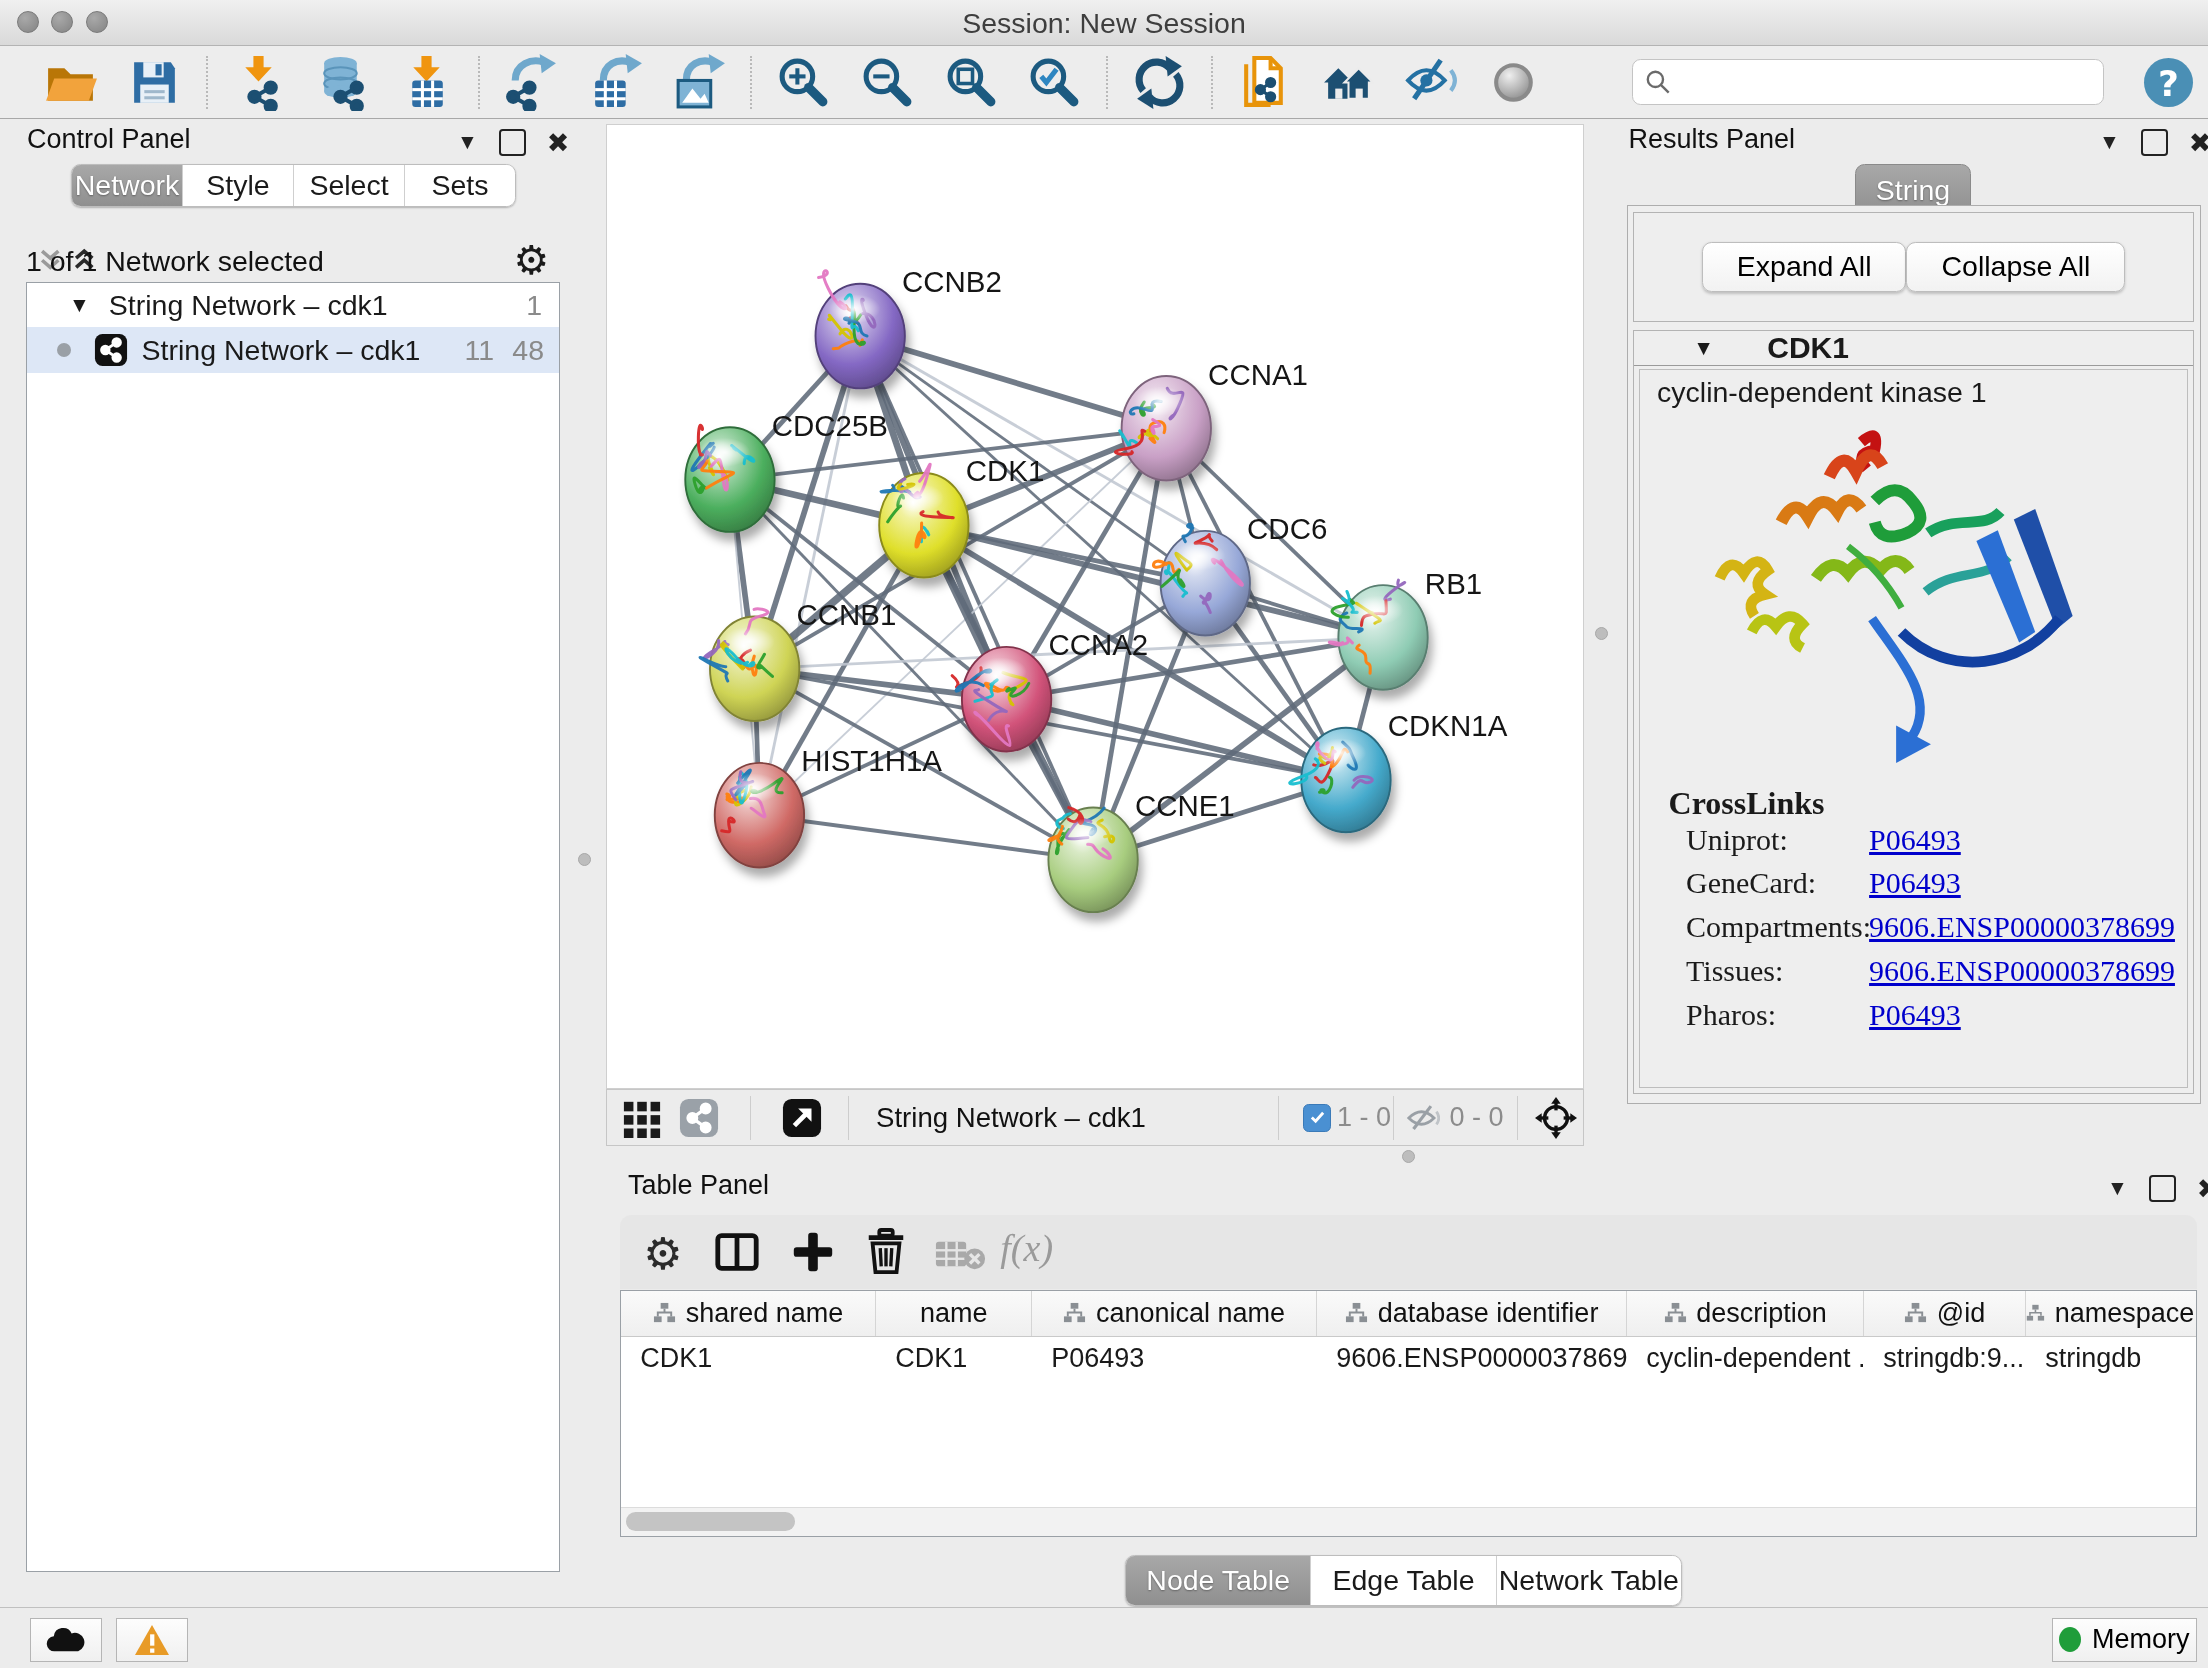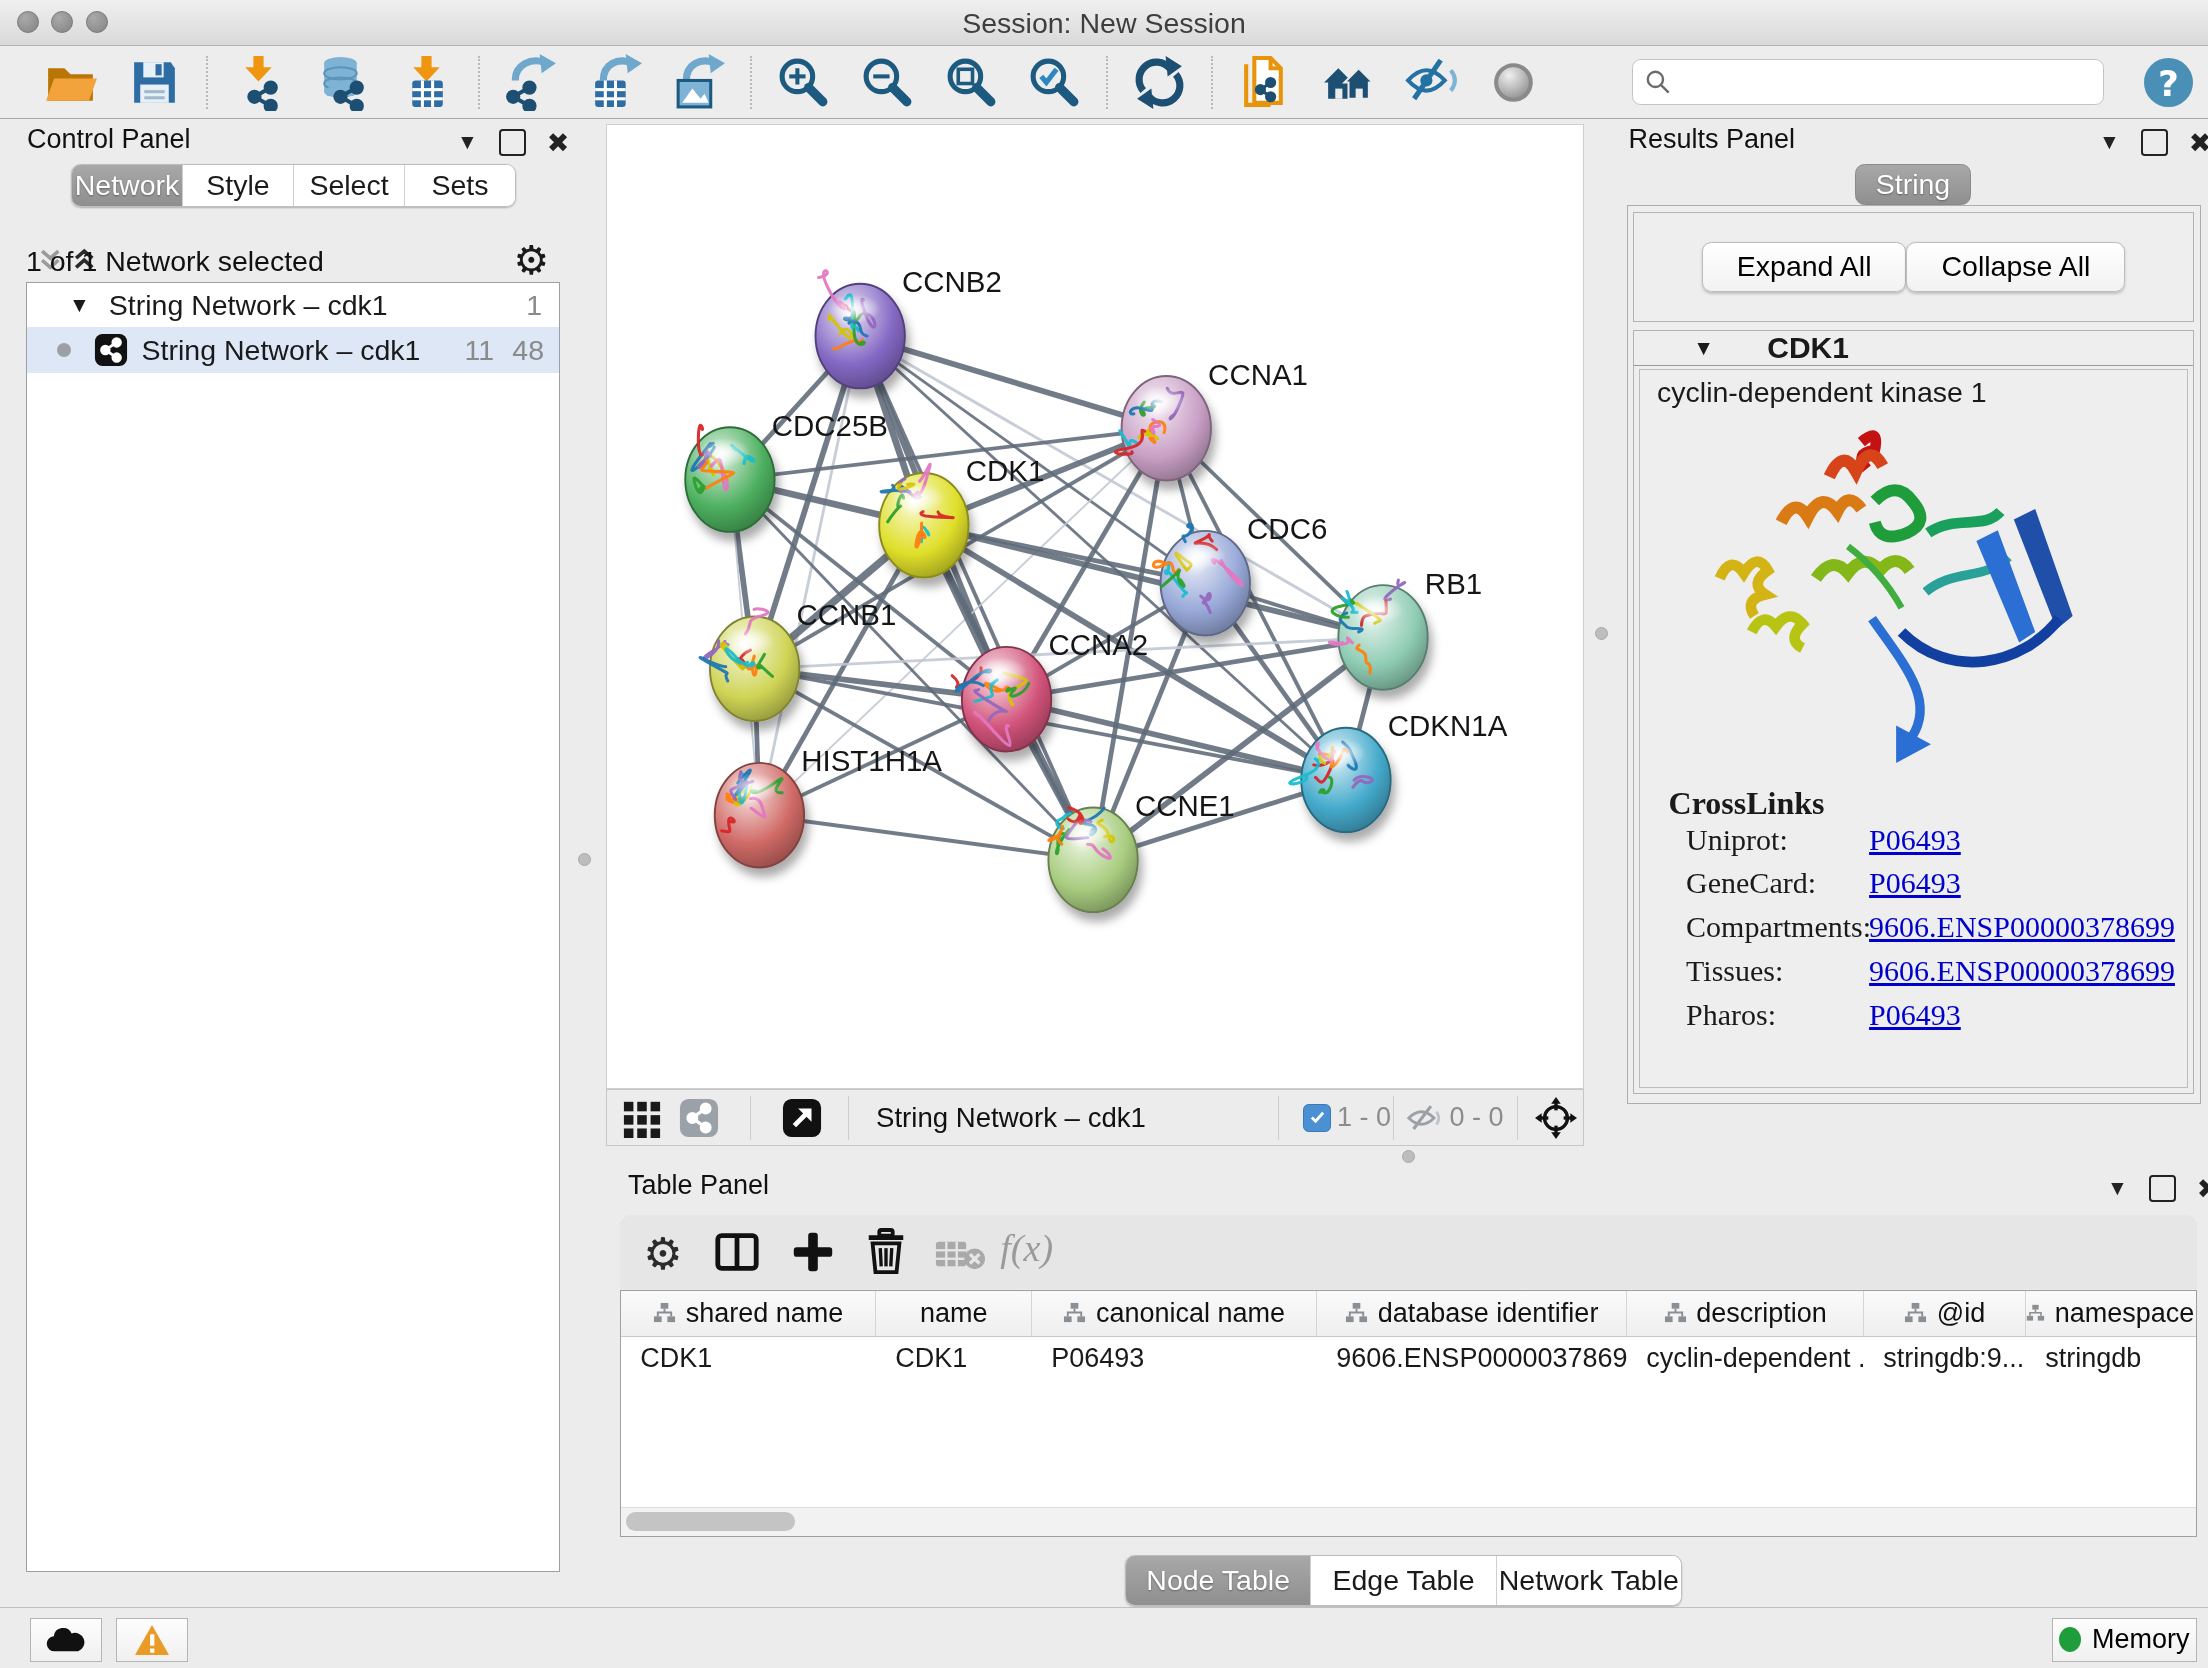--- a/index.html
+++ b/index.html
@@ -64,21 +64,21 @@
               border:1px solid #c6c6c6;box-sizing:border-box;}
   .cb-item{position:absolute;top:0;height:55px;display:flex;align-items:center;}
   .cb-sep{position:absolute;top:5.7px;width:0;height:44px;border-left:1.9px solid #cdcdcd;}
   .cb-label{font-size:27.6px;color:#111;}
   .cb-count{font-size:27px;color:#8c8c8c;}
   .checkbox{width:26px;height:26px;border-radius:5.7px;background:#4a90d2;border:1px solid #3a7ab8;
             display:flex;align-items:center;justify-content:center;}
   .grip{position:absolute;width:11.4px;height:11.4px;border-radius:50%;background:#bdbdbd;border:1px solid #a8a8a8;}
   
   .results-panel{position:absolute;left:1619px;top:119px;width:590px;height:1037px;background:#ececec;}
-  .stringtab{position:absolute;left:236px;top:45px;width:114px;font-size:28.5px;text-align:center;padding:3px 0;
+  .stringtab{position:absolute;left:236px;top:45px;width:114px;font-size:28.5px;text-align:center;padding:9px 0;
              background:linear-gradient(#a8a8a8,#8f8f8f);color:#fff;border-radius:9.5px;border:1px solid #8a8a8a;
              text-shadow:0 1px 1.9px rgba(0,0,0,.35);cursor:pointer;}
   .rp-box{position:absolute;left:7.6px;top:86px;width:574px;height:899px;border:1.9px solid #adadad;background:#eeeeee;
           box-sizing:border-box;}
   .rp-buttons{position:absolute;left:5.7px;top:5.7px;right:5.7px;height:110px;border:1.9px solid #b3b3b3;
               display:flex;align-items:center;justify-content:center;box-sizing:border-box;}
   .wbtn{font-size:28.5px;padding:7.6px 34px;background:linear-gradient(#ffffff,#f2f2f2);border:1px solid #bdbdbd;
         border-radius:9.5px;box-shadow:0 1.9px 2.9px rgba(0,0,0,.2);cursor:pointer;font-family:"Liberation Sans",sans-serif;}
   .rp-section{position:absolute;left:5.7px;top:124px;right:5.7px;bottom:9.5px;border:1.9px solid #b3b3b3;box-sizing:border-box;}
   .rp-sechead{position:relative;height:34px;border-bottom:1.9px solid #9a9a9a;display:flex;align-items:center;}

